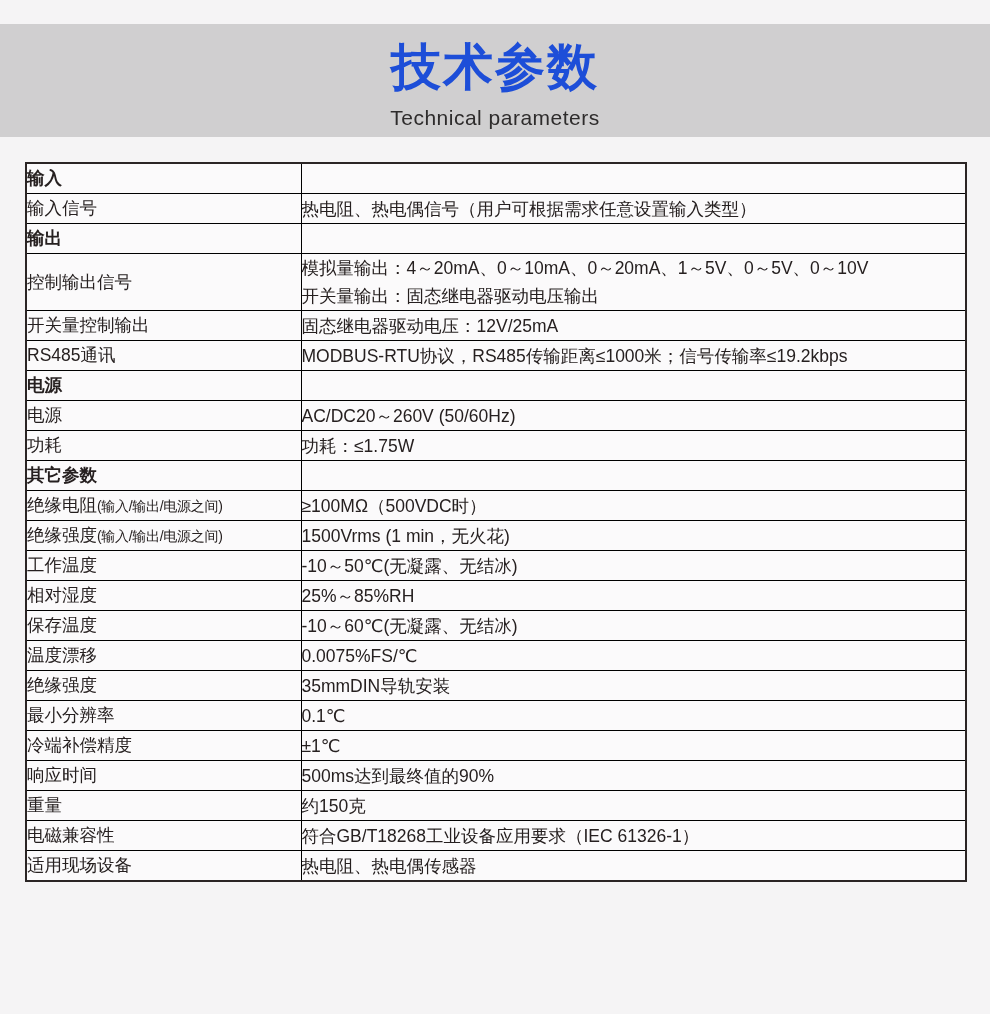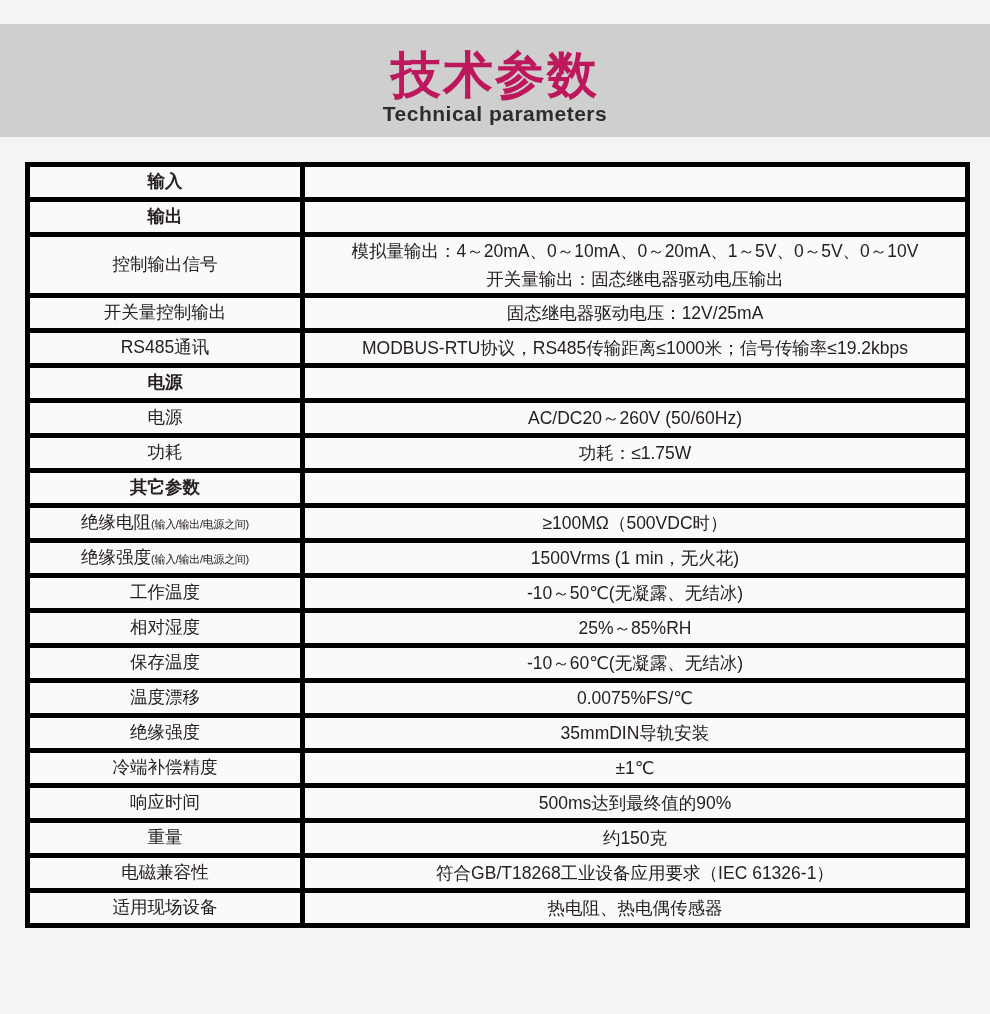--- a/index.html
+++ b/index.html
@@ -18,62 +18,61 @@
     overflow: hidden;
   }
   .header-band {
     margin-top: 24px;
     height: 113px;
     background: #d0cfd0;
     text-align: center;
   }
   .page-title {
     margin: 0;
-    padding-top: 24px;
+    padding-top: 16px;
     font-size: 50px;
     line-height: 54px;
     font-weight: 700;
-    color: #be185d;
+    color: #1d4ed8;
     letter-spacing: 2px;
   }
   .page-subtitle {
-    margin-top: 0px;
+    margin-top: 12px;
     font-size: 21px;
     line-height: 24px;
-    font-weight: 700;
+    font-weight: 400;
     color: #2e2c2c;
     letter-spacing: 0.5px;
   }
   table.params {
     margin: 25px 0 0 25px;
     width: 940px;
     border-collapse: collapse;
     table-layout: fixed;
     background: #fbfafb;
     border: 2px solid #2b2525;
   }
   table.params td {
-    border: 5px solid #000000;
+    border: 1px solid #000000;
     padding: 0;
     vertical-align: middle;
     color: #262020;
     font-size: 17.5px;
     overflow: visible;
-    text-align: center;
   }
   col.col-label { width: 275px; }
   col.col-value { width: 665px; }
   td.label-cell { padding-left: 8px; }
   td.value-cell { padding-left: 12px; }
   .label-wrap {
     line-height: 28px;
     white-space: nowrap;
   }
   .label-note {
-    font-size: 11px;
+    font-size: 14px;
     letter-spacing: -0.3px;
   }
   .value-line {
     line-height: 28px;
     white-space: nowrap;
   }
   tr.section-row .label-main {
     font-weight: 700;
   }
   
@@ -98,20 +97,30 @@
       <td class="label-cell">
         <div class="label-wrap">
           <span class="label-main">输入</span><span class="label-note"></span>
         </div>
       </td>
       <td class="value-cell">
             <div class="value-line">&nbsp;</div>
           </td>
     </tr>
 
+    <tr>
+      <td class="label-cell">
+        <div class="label-wrap">
+          <span class="label-main">输入信号</span><span class="label-note"></span>
+        </div>
+      </td>
+      <td class="value-cell">
+            <div class="value-line">热电阻、热电偶信号（用户可根据需求任意设置输入类型）</div>
+          </td>
+    </tr>
 
     <tr class="section-row">
       <td class="label-cell">
         <div class="label-wrap">
           <span class="label-main">输出</span><span class="label-note"></span>
         </div>
       </td>
       <td class="value-cell">
             <div class="value-line">&nbsp;</div>
           </td>
@@ -268,20 +277,30 @@
         <div class="label-wrap">
           <span class="label-main">绝缘强度</span><span class="label-note"></span>
         </div>
       </td>
       <td class="value-cell">
             <div class="value-line">35mmDIN导轨安装</div>
           </td>
     </tr>
 
 
+    <tr>
+      <td class="label-cell">
+        <div class="label-wrap">
+          <span class="label-main">最小分辨率</span><span class="label-note"></span>
+        </div>
+      </td>
+      <td class="value-cell">
+            <div class="value-line">0.1℃</div>
+          </td>
+    </tr>
 
 
     <tr>
       <td class="label-cell">
         <div class="label-wrap">
           <span class="label-main">冷端补偿精度</span><span class="label-note"></span>
         </div>
       </td>
       <td class="value-cell">
             <div class="value-line">±1℃</div>

